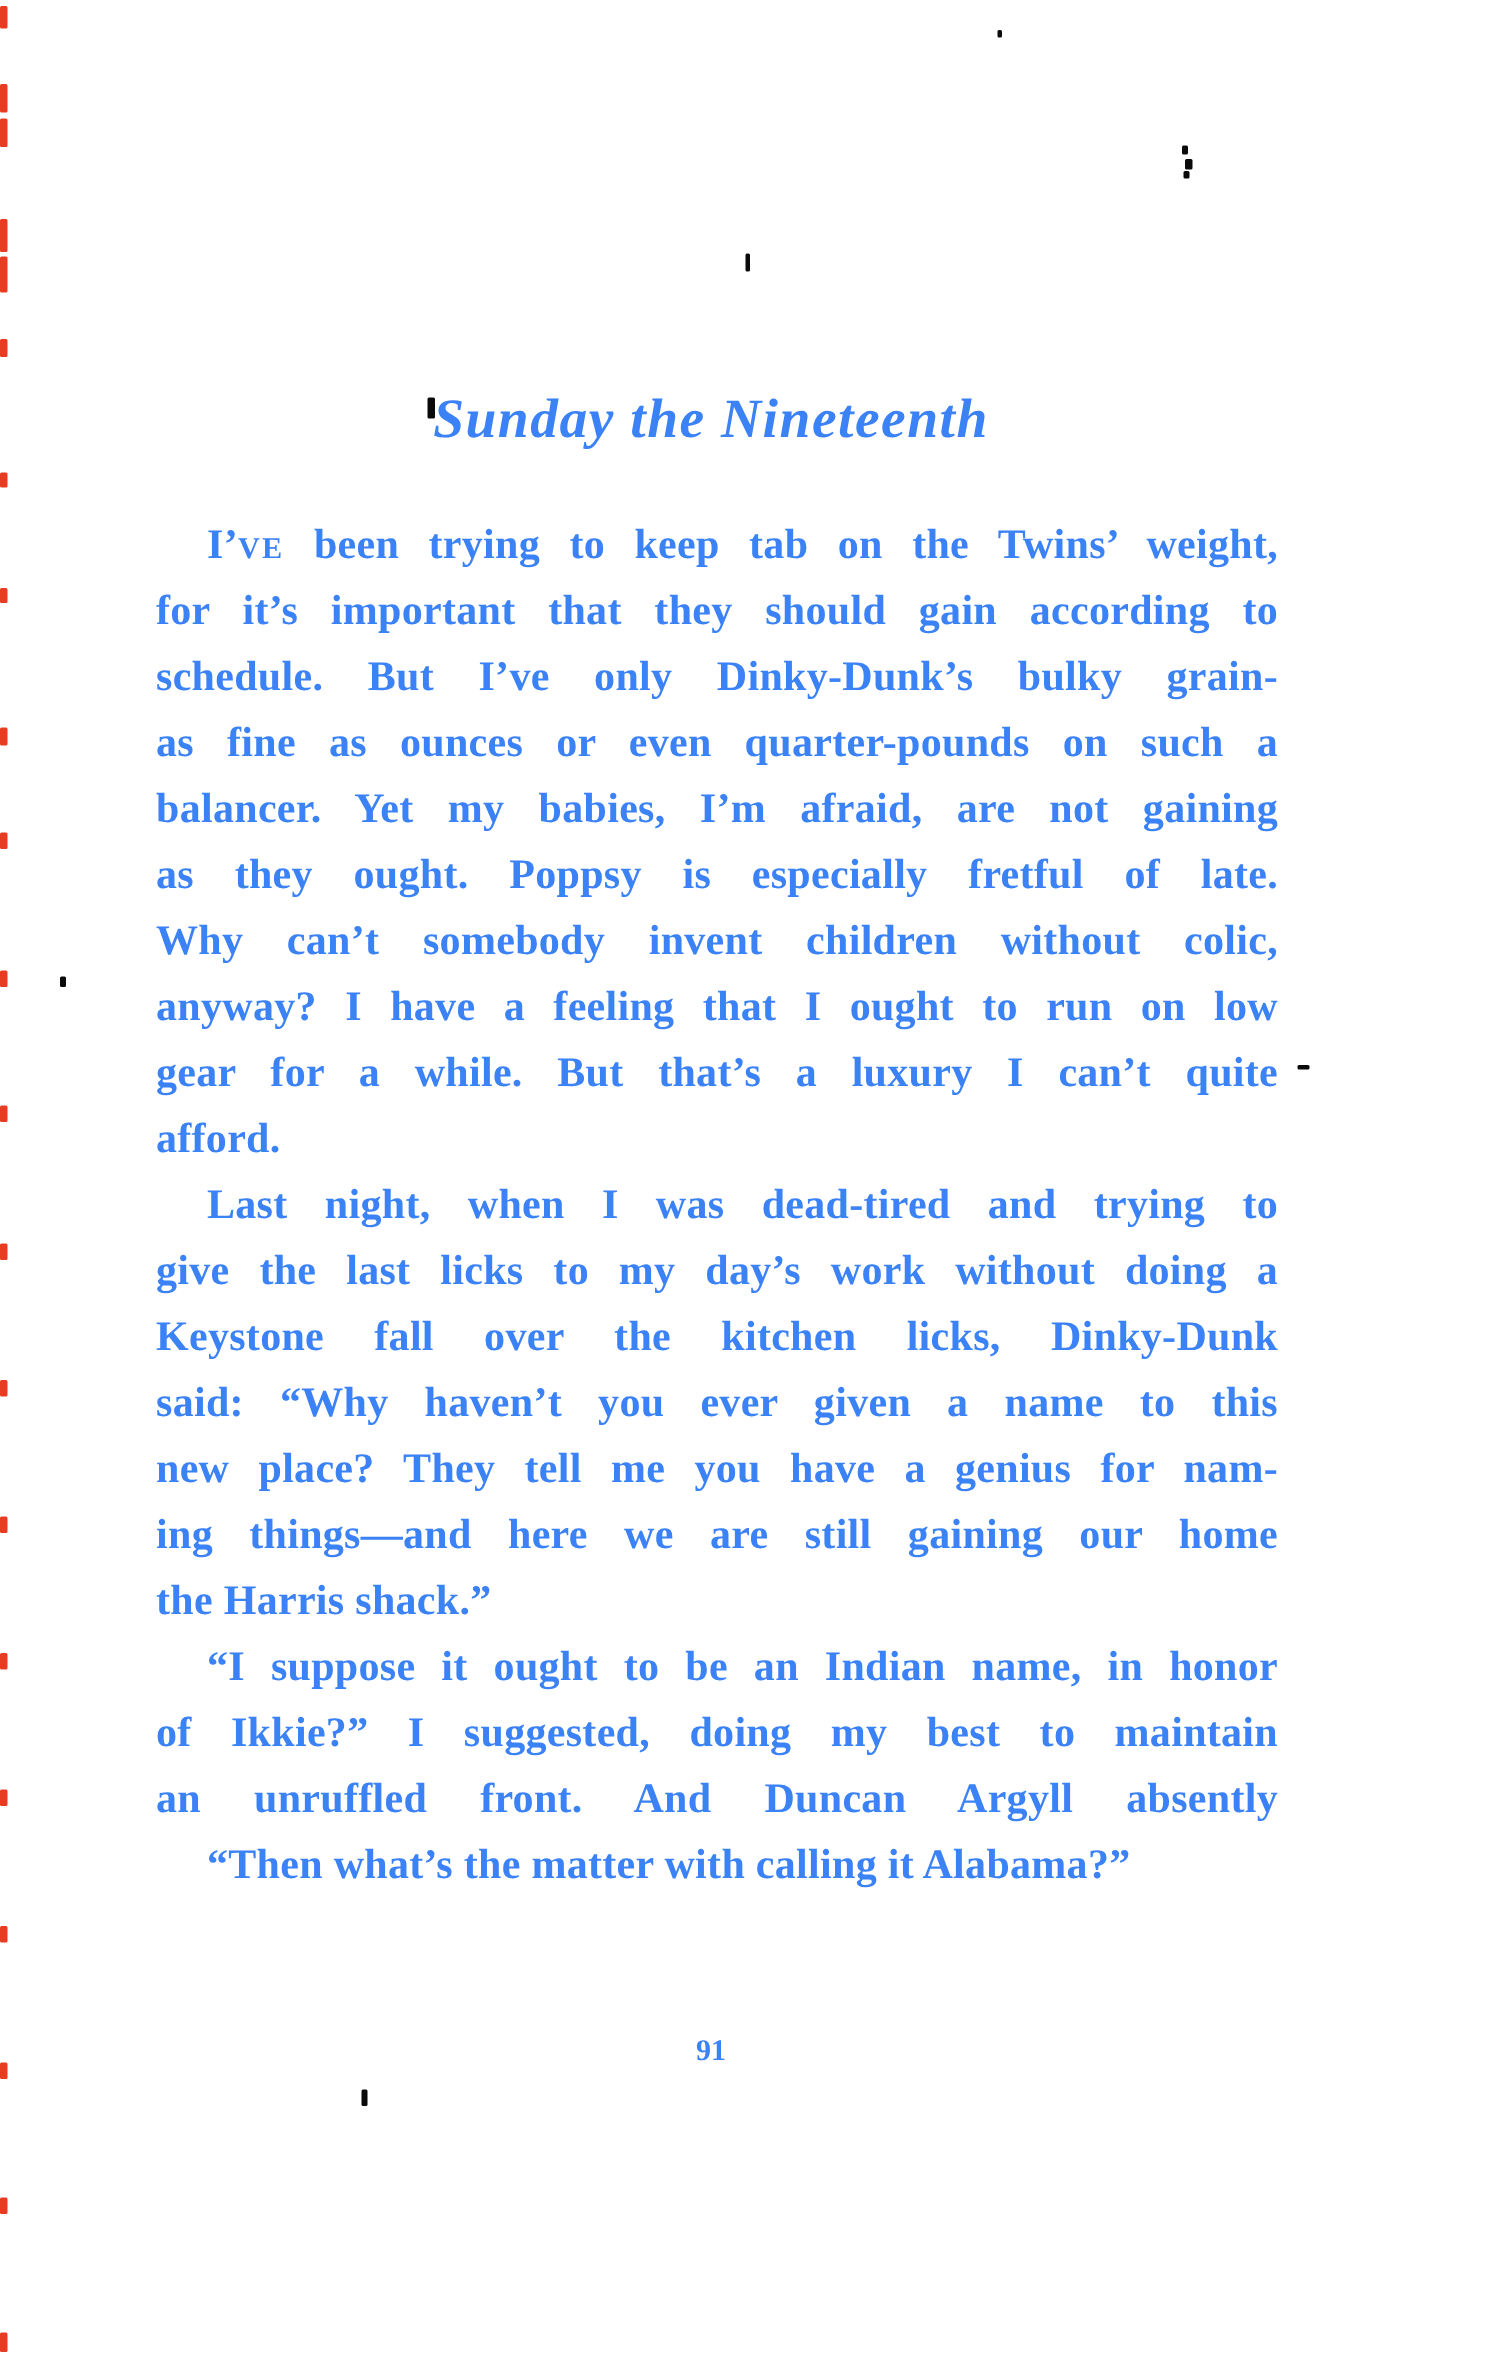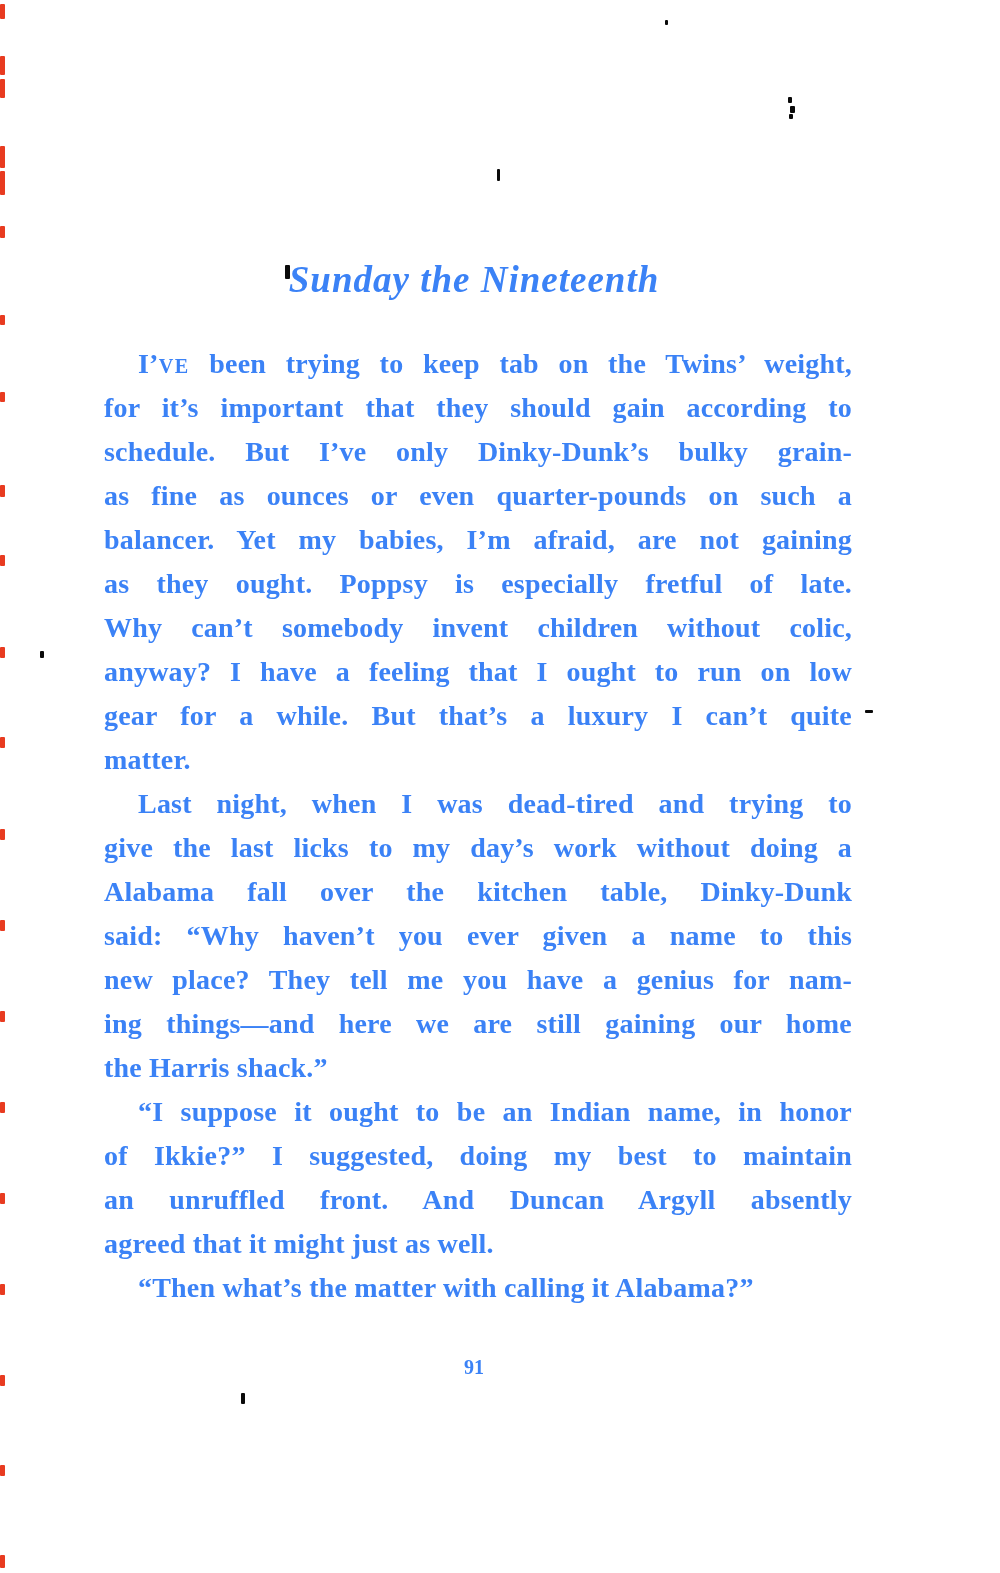--- a/index.html
+++ b/index.html
@@ -72,32 +72,31 @@
   <div class="body-text">
       <div class="line first"><span>I’</span><span class="sc">VE</span><span> been trying to keep tab on the Twins’ weight,</span></div>
       <div class="line">for it’s important that they should gain according to</div>
       <div class="line">schedule. But I’ve only Dinky-Dunk’s bulky grain-</div>
       <div class="line">as fine as ounces or even quarter-pounds on such a</div>
       <div class="line">balancer. Yet my babies, I’m afraid, are not gaining</div>
       <div class="line">as they ought. Poppsy is especially fretful of late.</div>
       <div class="line">Why can’t somebody invent children without colic,</div>
       <div class="line">anyway? I have a feeling that I ought to run on low</div>
       <div class="line">gear for a while. But that’s a luxury I can’t quite</div>
-      <div class="line plast">matter.</div>
+      <div class="line plast">afford.</div>
       <div class="line first">Last night, when I was dead-tired and trying to</div>
       <div class="line">give the last licks to my day’s work without doing a</div>
-      <div class="line">Alabama fall over the kitchen table, Dinky-Dunk</div>
+      <div class="line">Keystone fall over the kitchen licks, Dinky-Dunk</div>
       <div class="line">said: “Why haven’t you ever given a name to this</div>
       <div class="line">new place? They tell me you have a genius for nam-</div>
       <div class="line">ing things—and here we are still gaining our home</div>
       <div class="line plast">the Harris shack.”</div>
       <div class="line first">“I suppose it ought to be an Indian name, in honor</div>
       <div class="line">of Ikkie?” I suggested, doing my best to maintain</div>
       <div class="line">an unruffled front. And Duncan Argyll absently</div>
-      <div class="line plast">agreed that it might just as well.</div>
       <div class="line first plast">“Then what’s the matter with calling it Alabama?”</div>
     </div>
   <div class="page-number">91</div>
 <div class="edge-mark" style="top: 4px; height: 15px; background: rgb(232, 59, 32);"></div>
     <div class="edge-mark" style="top: 56px; height: 19px; background: rgb(232, 59, 32);"></div>
     <div class="edge-mark" style="top: 79px; height: 19px; background: rgb(232, 59, 32);"></div>
     <div class="edge-mark" style="top: 146px; height: 22px; background: rgb(232, 59, 32);"></div>
     <div class="edge-mark" style="top: 171px; height: 24px; background: rgb(232, 59, 32);"></div>
     <div class="edge-mark" style="top: 226px; height: 12px; background: rgb(232, 59, 32);"></div>
     <div class="edge-mark" style="top: 315px; height: 10px; background: rgb(232, 59, 32);"></div>

